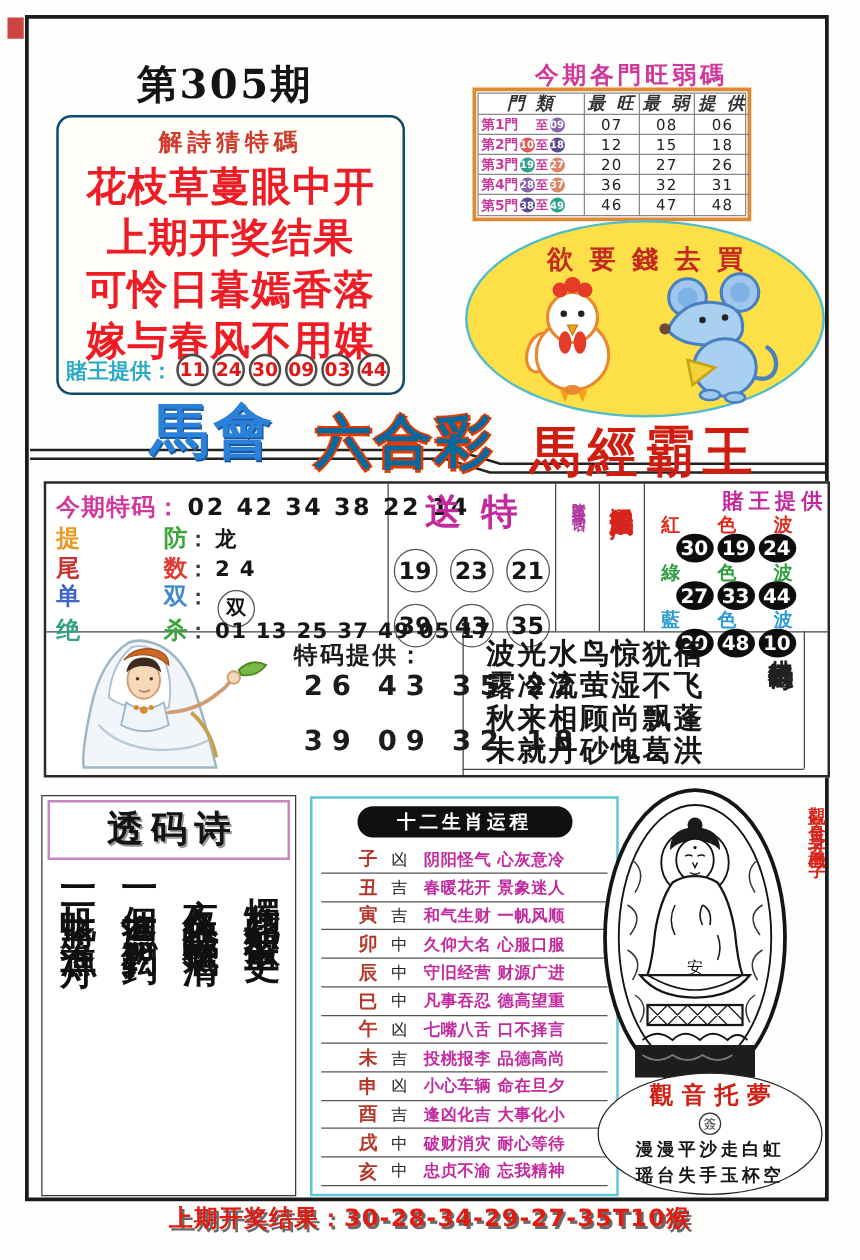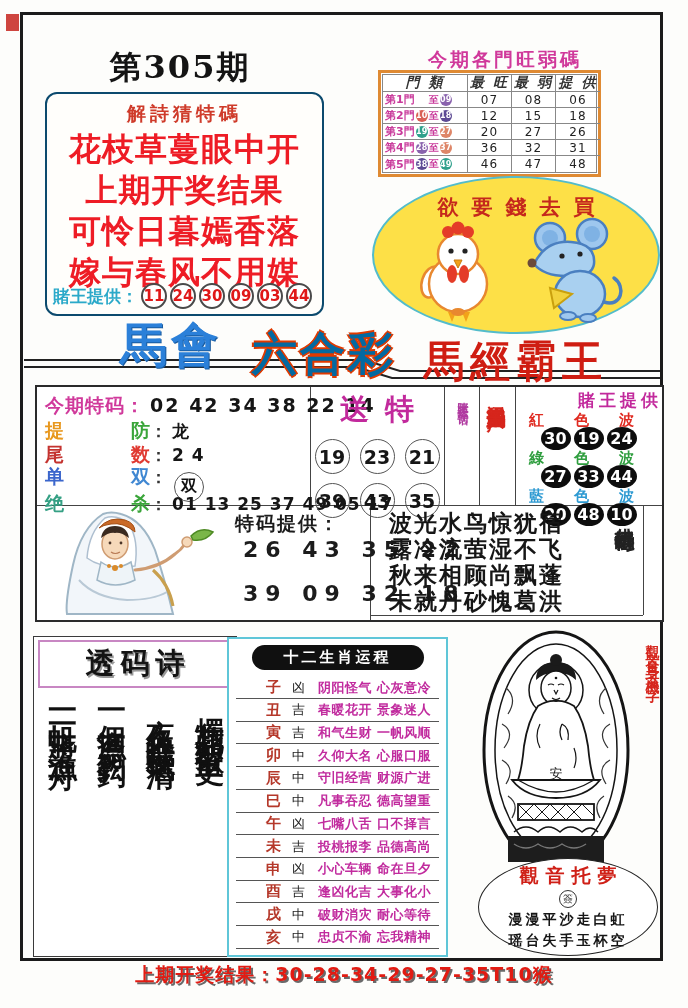--- a/index.html
+++ b/index.html
@@ -121,21 +121,21 @@
                        border:2px solid #c887c3; display:flex; align-items:center; justify-content:center; }
   .toucode-title { font-size:29px; font-weight:900; color:#141414; letter-spacing:6px; text-indent:6px;
                    text-shadow:1.5px 1.5px 0 #999; }
   .toucode-poem { position:absolute; left:4px; top:58px; right:2px; bottom:4px;
                   writing-mode:vertical-rl; text-orientation:upright;
                   font-family:"DejaVu Serif","Liberation Serif",serif;
                   font-size:29px; font-weight:bold; color:#101010; }
   .toucode-poem > div { line-height:49px; letter-spacing:7px; }
 
   
-  .zodiac-box { position:absolute; left:227px; top:637px; width:221px; height:320px;
+  .zodiac-box { position:absolute; left:248px; top:637px; width:247px; height:320px;
                 border:2px solid #5fc6d8; background:#fff; }
   .zodiac-pill { margin:6px auto 2px auto; width:172px; height:25px; background:#101010;
                  border-radius:13px; color:#fff; font-size:15px; font-weight:bold; letter-spacing:3px;
                  display:flex; align-items:center; justify-content:center; }
   .zodiac-rows { position:absolute; left:7px; right:7px; top:38px; bottom:6px;
                  display:flex; flex-direction:column; justify-content:space-between; }
   .z-row { height:22px; display:flex; align-items:center; border-bottom:1px solid #555; padding-left:30px; }
   .z-branch { width:26px; font-size:15px; font-weight:bold; color:#b5382a; }
   .z-luck { width:26px; font-size:13px; color:#222; }
   .z-text { font-size:13px; font-weight:bold; color:#c12b9e; letter-spacing:0.5px; white-space:nowrap; }

